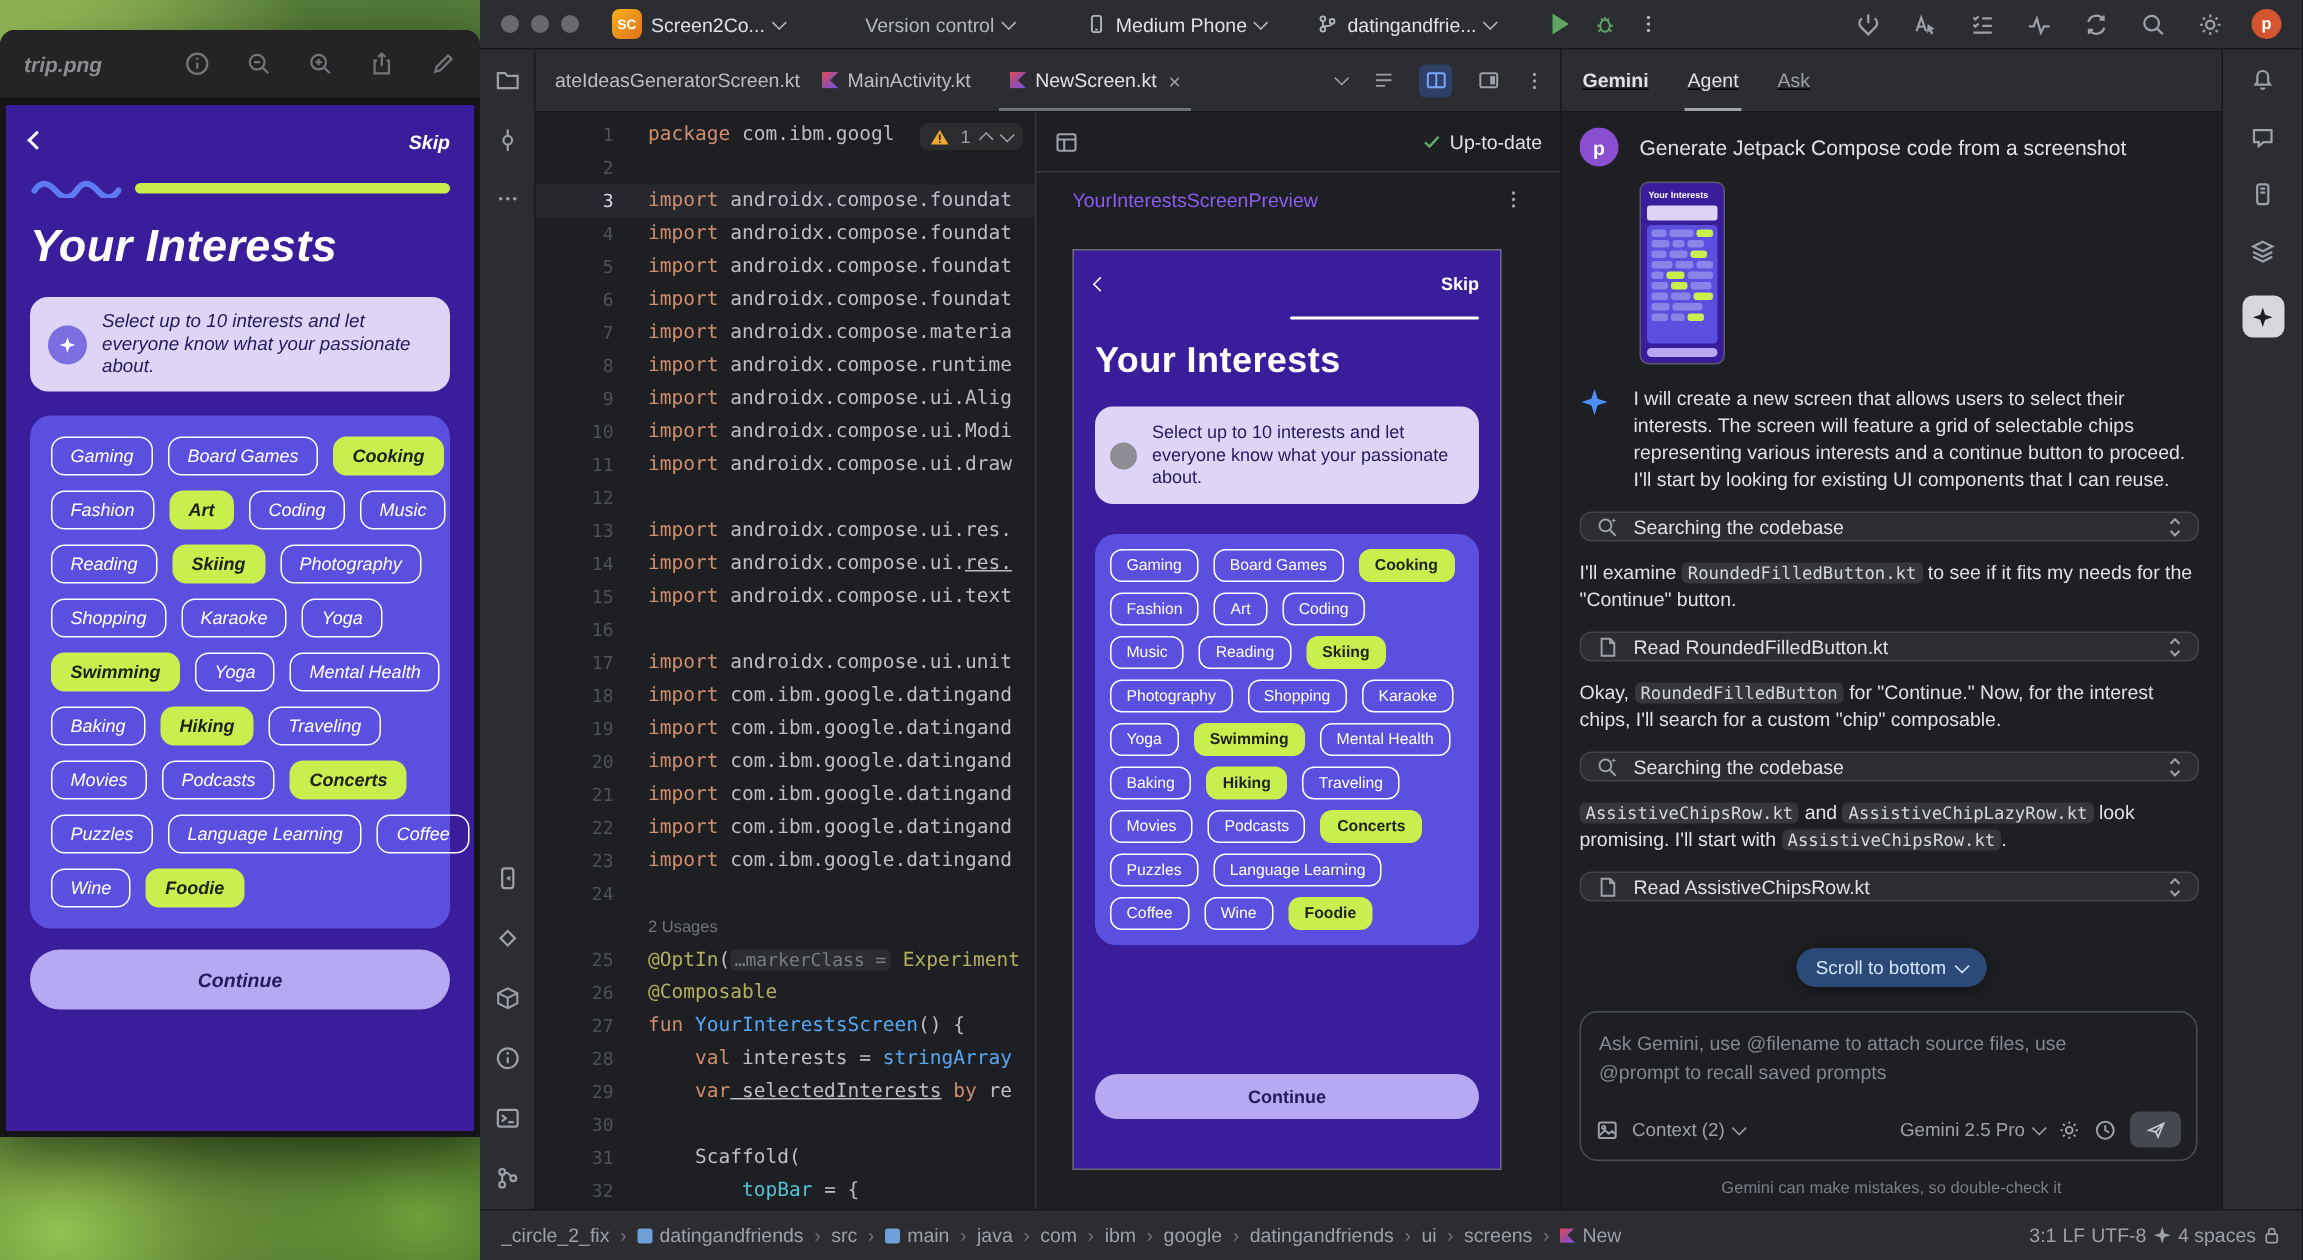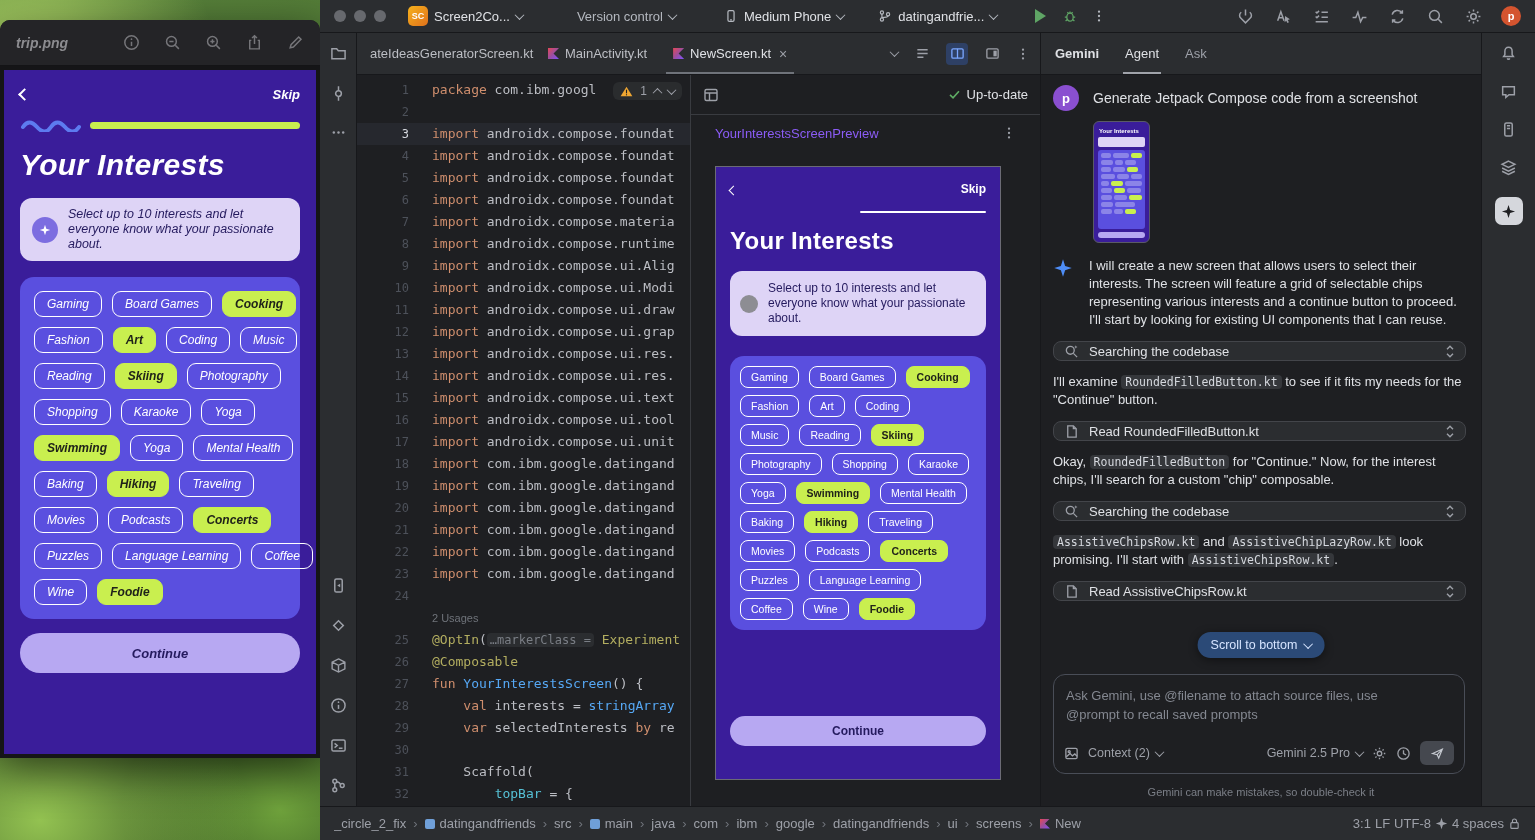--- a/index.html
+++ b/index.html
@@ -94,36 +94,36 @@
 
   .editor-split { display:flex; flex:1; }
   .code-pane { width:333px; position:relative; overflow:hidden; background:#1e1f22; padding-top:4px; }
   .vsep { width:1px; background:#393b40; }
   .crow { display:flex; height:22px; line-height:22px; font-family:"DejaVu Sans Mono", monospace; font-size:13px; }
   .crow.active { background:#26282e; }
   .gut { width:52px; flex:none; text-align:right; color:#4d515a; font-size:12px; }
   .crow.active .gut { color:#d5d8de; }
   .ctext { margin-left:23px; white-space:pre; color:#bcbec4; }
   .tk-kw { color:#cf8e6d; } .tk-ann { color:#b3ae60; } .tk-fn { color:#56a8f5; }
-  .tk-param { color:#56c1d6; } .tk-ul { }
+  .tk-param { color:#56c1d6; } .tk-ul { text-decoration:underline; }
   .tk-hint { color:#7a7e85; background:#2b2d30; border-radius:4px; padding:0 3px; font-size:12px; }
   .inlay { color:#6f737a; font-size:11px; font-family:"Liberation Sans", sans-serif; }
   .inspections { position:absolute; top:7px; right:8px; display:flex; align-items:center; gap:7px; color:#9da0a8;
     font-size:12px; background:rgba(43,45,48,.9); border-radius:6px; padding:2px 7px; }
   .chev-up-s { width:7px; height:7px; border-left:1.5px solid currentColor; border-top:1.5px solid currentColor; transform:rotate(45deg) translate(1px,1px); }
   .chev-dn-s { width:7px; height:7px; border-right:1.5px solid currentColor; border-bottom:1.5px solid currentColor; transform:rotate(45deg) translate(-1px,-1px); }
 
   .preview-pane { width:349px; position:relative; background:#1e1f22; }
   .pv-toolbar { height:40px; display:flex; align-items:center; padding:0 12px; border-bottom:1px solid #393b40; color:#9da0a8; }
   .pv-status { margin-left:auto; display:flex; align-items:center; gap:6px; color:#dfe1e5; font-size:13px; }
   .pv-label-row { height:36px; display:flex; align-items:center; padding:0 24px 0 24px; color:#8b5cf6; font-size:13px; }
   .kebab { margin-left:auto; color:#9da0a8; }
 
   
-  .gem-panel { width:441px; position:relative; background:#1e1f22; border-left:1px solid #17181b; }
+  .gem-panel { width:441px; position:relative; background:#1e1f22; border-left:1px solid #17181b;text-decoration:underline; }
   .gem-header { height:42px; background:#2b2d30; border-bottom:1px solid #17181b; display:flex; align-items:center; padding:0 14px; gap:26px; }
   .gem-title { color:#dfe1e5; font-weight:700; font-size:13px; }
   .gem-tab { color:#9da0a8; font-size:13px; height:100%; display:flex; align-items:center; position:relative; }
   .gem-tab.active { color:#dfe1e5; }
   .gem-tab.active::after { content:""; position:absolute; left:-2px; right:-2px; bottom:0; height:2px; background:#a0a3aa; }
   .chat-feed { position:absolute; top:52px; left:12px; width:413px; height:588px; overflow:hidden; }
   .chat-user { display:flex; align-items:center; gap:14px; margin-bottom:10px; }
   .chat-avatar { width:26px; height:26px; border-radius:50%; background:#8a4fd0; color:#fff; font-size:13px; font-weight:700;
     display:flex; align-items:center; justify-content:center; flex:none; }
   .chat-user-text { color:#dfe1e5; font-size:14px; }
@@ -535,37 +535,35 @@
                 <div class="crow">
                   <span class="gut">10</span>
                   <span class="ctext"><span class="tk-kw">import</span><span class="tk-pln"> androidx.compose.ui.Modi</span></span>
                 </div>
                 <div class="crow">
                   <span class="gut">11</span>
                   <span class="ctext"><span class="tk-kw">import</span><span class="tk-pln"> androidx.compose.ui.draw</span></span>
                 </div>
                 <div class="crow">
                   <span class="gut">12</span>
-                  <span class="ctext"><span class="tk-kw">import</span><span class="tk-pln"> androidx.compose.ui.grap</span></span>
                 </div>
                 <div class="crow">
                   <span class="gut">13</span>
                   <span class="ctext"><span class="tk-kw">import</span><span class="tk-pln"> androidx.compose.ui.res.</span></span>
                 </div>
                 <div class="crow">
                   <span class="gut">14</span>
                   <span class="ctext"><span class="tk-kw">import</span><span class="tk-pln"> androidx.compose.ui.</span><span class="tk-ul">res.</span></span>
                 </div>
                 <div class="crow">
                   <span class="gut">15</span>
                   <span class="ctext"><span class="tk-kw">import</span><span class="tk-pln"> androidx.compose.ui.text</span></span>
                 </div>
                 <div class="crow">
                   <span class="gut">16</span>
-                  <span class="ctext"><span class="tk-kw">import</span><span class="tk-pln"> androidx.compose.ui.tool</span></span>
                 </div>
                 <div class="crow">
                   <span class="gut">17</span>
                   <span class="ctext"><span class="tk-kw">import</span><span class="tk-pln"> androidx.compose.ui.unit</span></span>
                 </div>
                 <div class="crow">
                   <span class="gut">18</span>
                   <span class="ctext"><span class="tk-kw">import</span><span class="tk-pln"> com.ibm.google.datingand</span></span>
                 </div>
                 <div class="crow">

